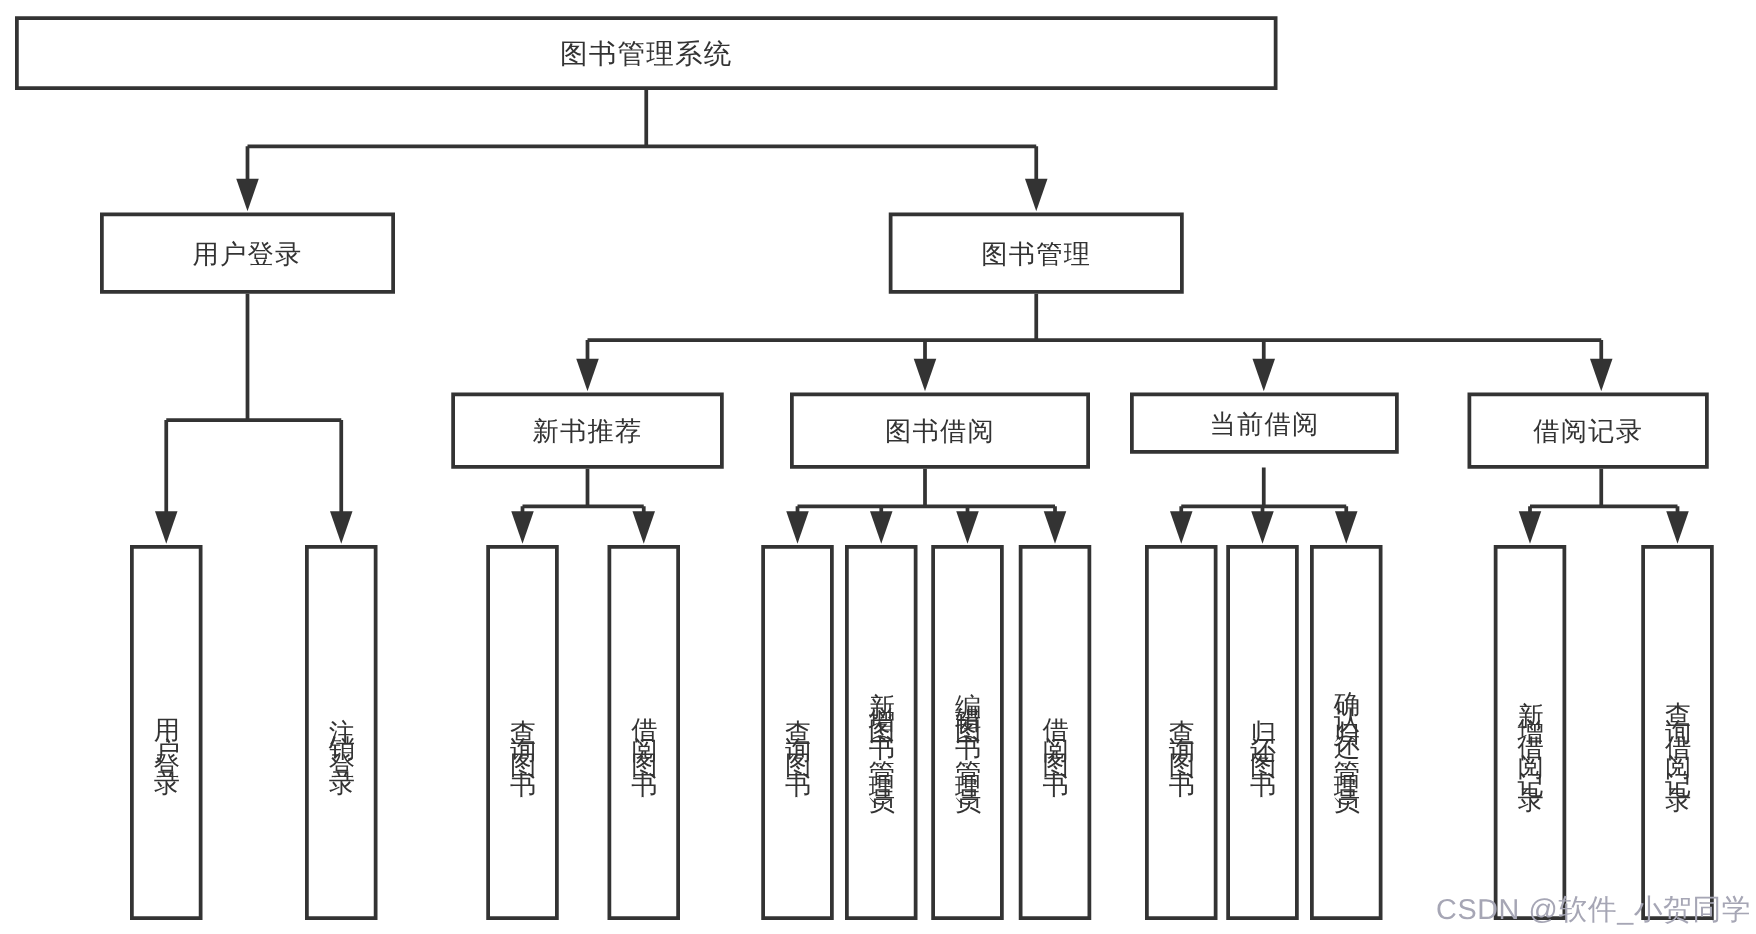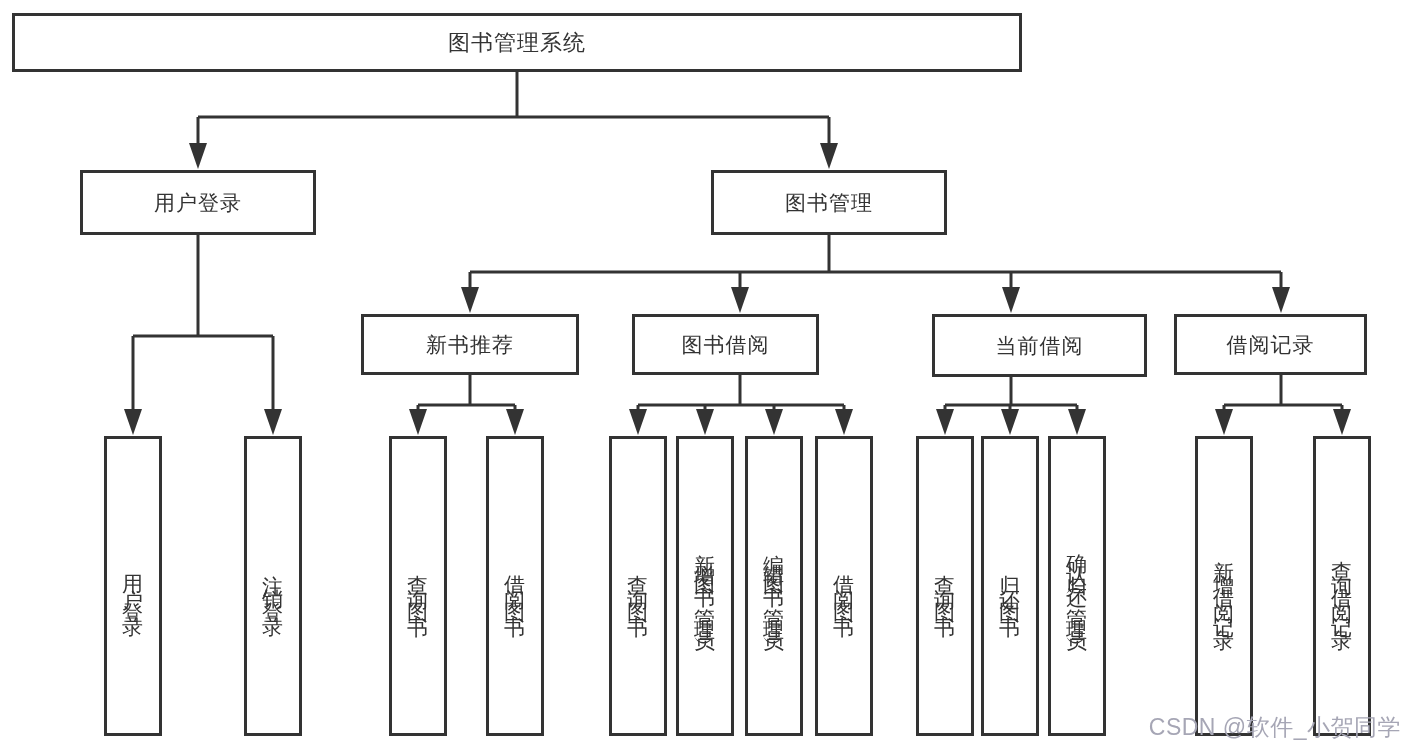--- a/index.html
+++ b/index.html
@@ -109,24 +109,24 @@
   <div class="node h" style="left:80px;top:170px;width:236px;height:65px">
     <span>用户登录</span>
   </div>
   <div class="node h" style="left:711px;top:170px;width:236px;height:65px">
     <span>图书管理</span>
   </div>
 
   <div class="node h" style="left:361px;top:314px;width:218px;height:61px">
     <span>新书推荐</span>
   </div>
-  <div class="node h" style="left:632px;top:314px;width:187px;height:61px">
+  <div class="node h" style="left:632px;top:314px;width:240px;height:61px">
     <span>图书借阅</span>
   </div>
-  <div class="node h" style="left:932px;top:314px;width:215px;height:63px">
+  <div class="node h" style="left:904px;top:314px;width:215px;height:49px">
     <span>当前借阅</span>
   </div>
   <div class="node h" style="left:1174px;top:314px;width:193px;height:61px">
     <span>借阅记录</span>
   </div>
 
   <div class="node v" style="left:104px;top:436px;width:58px;height:300px">
     <span>用户登录</span>
   </div>
   <div class="node v" style="left:244px;top:436px;width:58px;height:300px">

